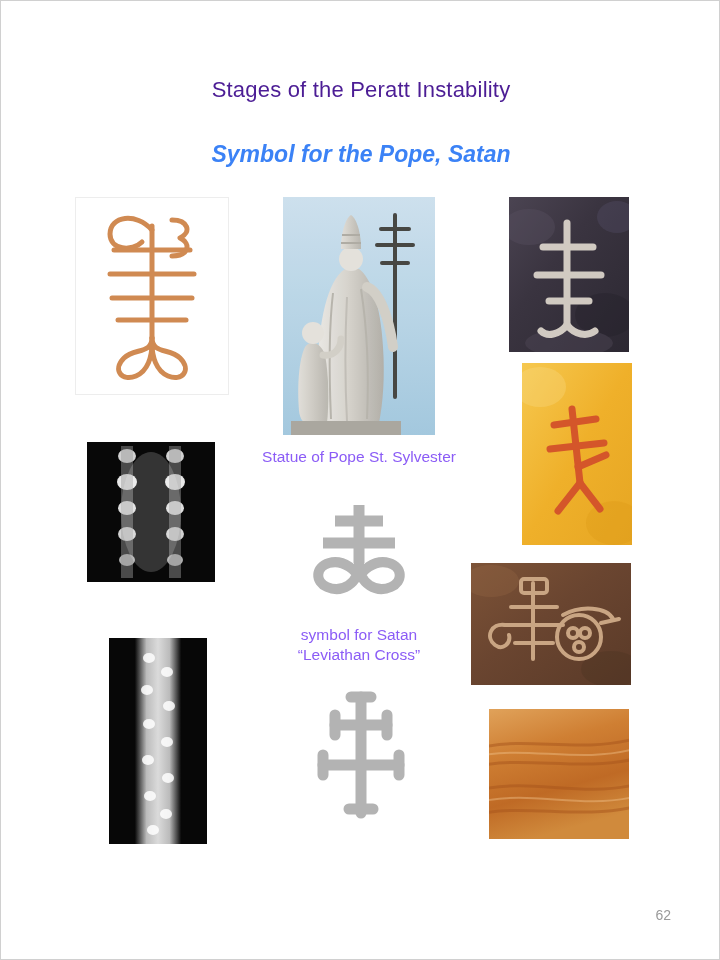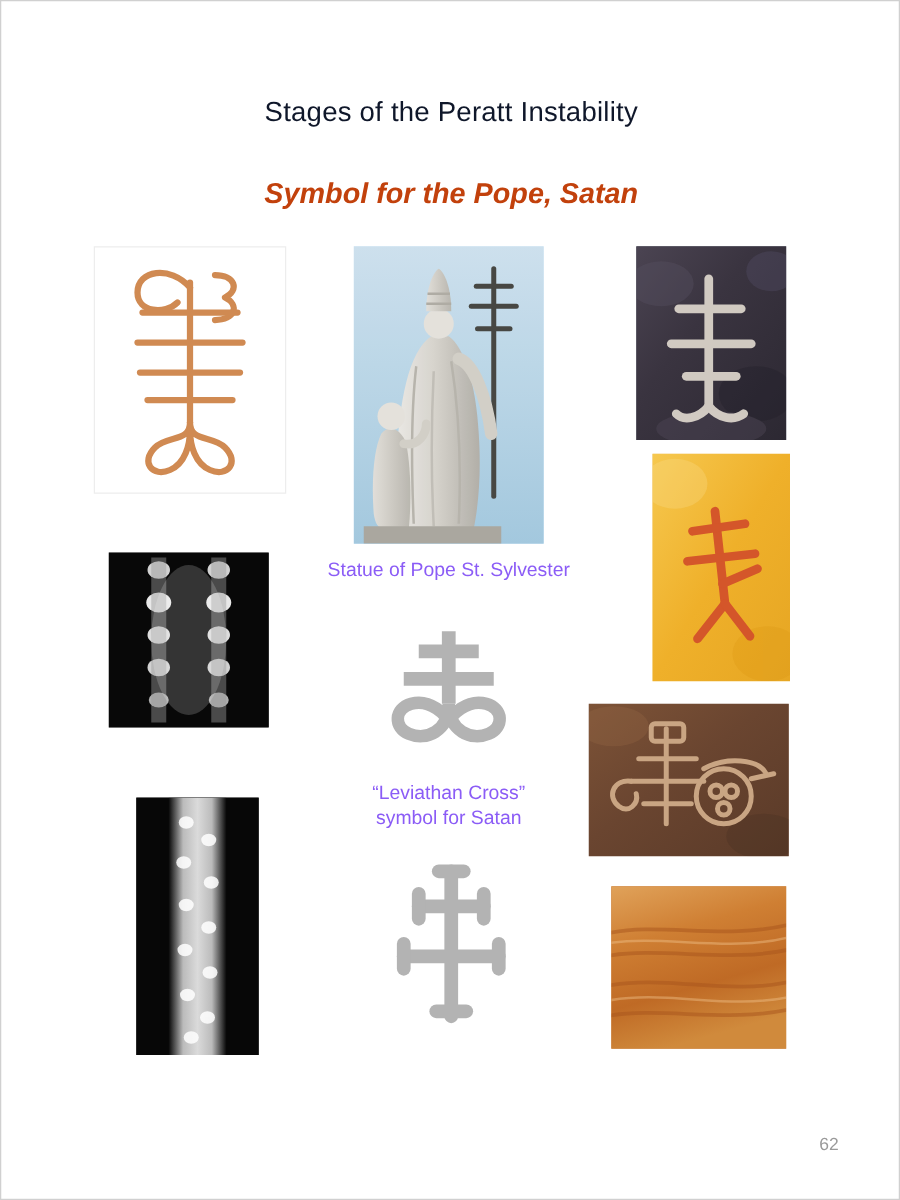--- a/index.html
+++ b/index.html
@@ -19,33 +19,33 @@
     border: 1px solid #d0d0d0;
     box-sizing: border-box;
   }
   .title {
     position: absolute;
     left: 0;
     top: 76px;
     width: 720px;
     text-align: center;
     font-size: 22px;
-    color: #0f172a;
+    color: #4c1d95;
     letter-spacing: 0.2px;
   }
   .subtitle {
     position: absolute;
     left: 0;
     top: 140px;
     width: 720px;
     text-align: center;
     font-size: 23px;
     font-weight: bold;
     font-style: italic;
-    color: #c2410c;
+    color: #3b82f6;
   }
   .caption {
     position: absolute;
     text-align: center;
     font-size: 15.5px;
     color: #8b5cf6;
     line-height: 1.32;
   }
   .page-number {
     position: absolute;
@@ -365,22 +365,22 @@
         <line x1="70" y1="4" x2="70" y2="62"></line>
         <line x1="46" y1="20" x2="94" y2="20"></line>
         <line x1="34" y1="42" x2="106" y2="42"></line>
       </g>
       <g stroke="#b3b3b3" stroke-width="10" fill="none">
         <path d="M70,62 C70,84 52,92 38,86 C26,81 26,66 40,62 C54,58 70,70 70,80 C70,70 86,58 100,62 C114,66 114,81 102,86 C88,92 70,84 70,62 Z"></path>
       </g>
     </svg>
   </div>
   <div class="caption" style="left:238px; top:624px; width:240px;">
+    <div>symbol for Satan</div>
     <div>“Leviathan Cross”</div>
-    <div>symbol for Satan</div>
   </div>
 
   <div class="imgbox sym" id="sym-lorraine">
     <svg width="120" height="130" viewBox="0 0 120 130">
       <g stroke="#b3b3b3" stroke-width="11" fill="none" stroke-linecap="round">
         <line x1="60" y1="6" x2="60" y2="122"></line>
         <line x1="34" y1="34" x2="86" y2="34"></line>
         <line x1="22" y1="74" x2="98" y2="74"></line>
 
         <path d="M34,24 L34,44"></path>

